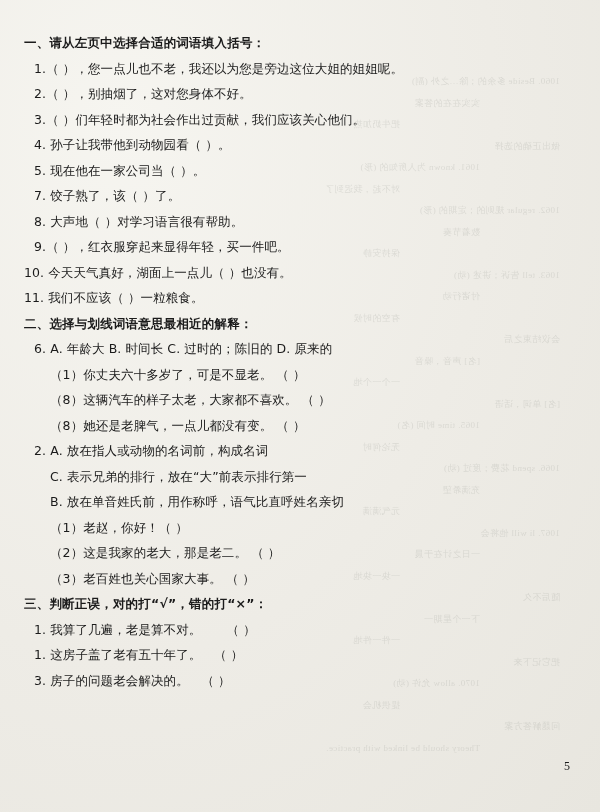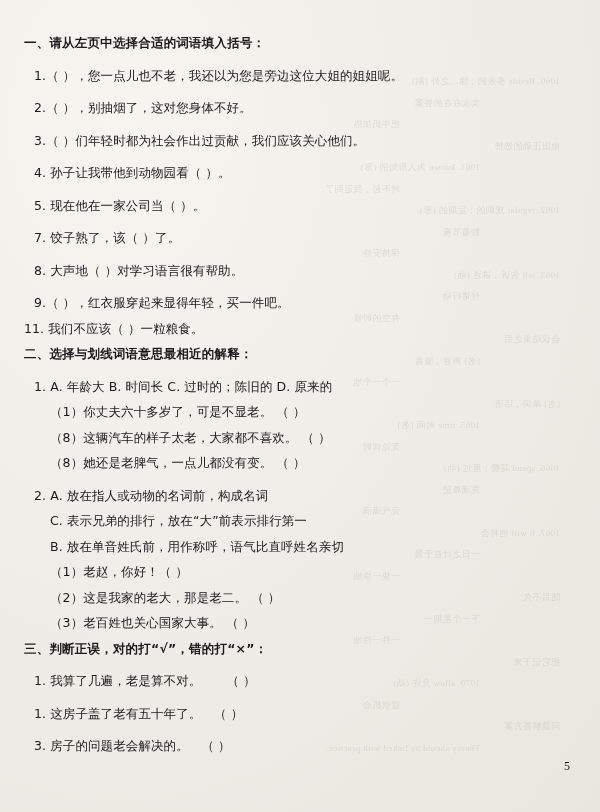--- a/index.html
+++ b/index.html
@@ -59,21 +59,21 @@
     line-height: 25.5px;
     letter-spacing: 0.2px;
     white-space: nowrap;
   }
   .line {
     font-size: 12.5px;
     line-height: 25.5px;
     white-space: nowrap;
     letter-spacing: 0.1px;
   }
-  .line.indent1 { padding-left: 10px; margin-top: 7px; }
+  .line.indent1 { padding-left: 10px; }
   .line.indent2 { padding-left: 26px; }
   .pagenum {
     position: absolute;
     right: 30px;
     bottom: 38px;
     font-size: 12px;
     color: #1b1b1b;
     font-family: "Liberation Serif", serif;
   }
 </style>
@@ -120,24 +120,25 @@
 
     <div class="sec-title">一、请从左页中选择合适的词语填入括号：</div>
     <div class="line indent1">1.（        ），您一点儿也不老，我还以为您是旁边这位大姐的姐姐呢。</div>
     <div class="line indent1">2.（      ），别抽烟了，这对您身体不好。</div>
     <div class="line indent1">3.（      ）们年轻时都为社会作出过贡献，我们应该关心他们。</div>
     <div class="line indent1">4. 孙子让我带他到动物园看（        ）。</div>
     <div class="line indent1">5. 现在他在一家公司当（      ）。</div>
     <div class="line indent1">7. 饺子熟了，该（      ）了。</div>
     <div class="line indent1">8. 大声地（      ）对学习语言很有帮助。</div>
     <div class="line indent1">9.（      ），红衣服穿起来显得年轻，买一件吧。</div>
+    <div class="line">10. 今天天气真好，湖面上一点儿（      ）也没有。</div>
     <div class="line">11. 我们不应该（      ）一粒粮食。</div>
 
     <div class="sec-title">二、选择与划线词语意思最相近的解释：</div>
-    <div class="line indent1">1. A. 年龄大    B. 时间长    C. 过时的；陈旧的    D. 原来的</div>
+    <div class="line indent1">6. A. 年龄大    B. 时间长    C. 过时的；陈旧的    D. 原来的</div>
     <div class="line indent2">（1）你丈夫六十多岁了，可是不显老。  （      ）</div>
     <div class="line indent2">（8）这辆汽车的样子太老，大家都不喜欢。  （      ）</div>
     <div class="line indent2">（8）她还是老脾气，一点儿都没有变。  （      ）</div>
     <div class="line indent1">2. A. 放在指人或动物的名词前，构成名词</div>
     <div class="line indent2">C. 表示兄弟的排行，放在“大”前表示排行第一</div>
     <div class="line indent2">B. 放在单音姓氏前，用作称呼，语气比直呼姓名亲切</div>
     <div class="line indent2">（1）老赵，你好！（      ）</div>
     <div class="line indent2">（2）这是我家的老大，那是老二。  （      ）</div>
     <div class="line indent2">（3）老百姓也关心国家大事。  （      ）</div>
 

